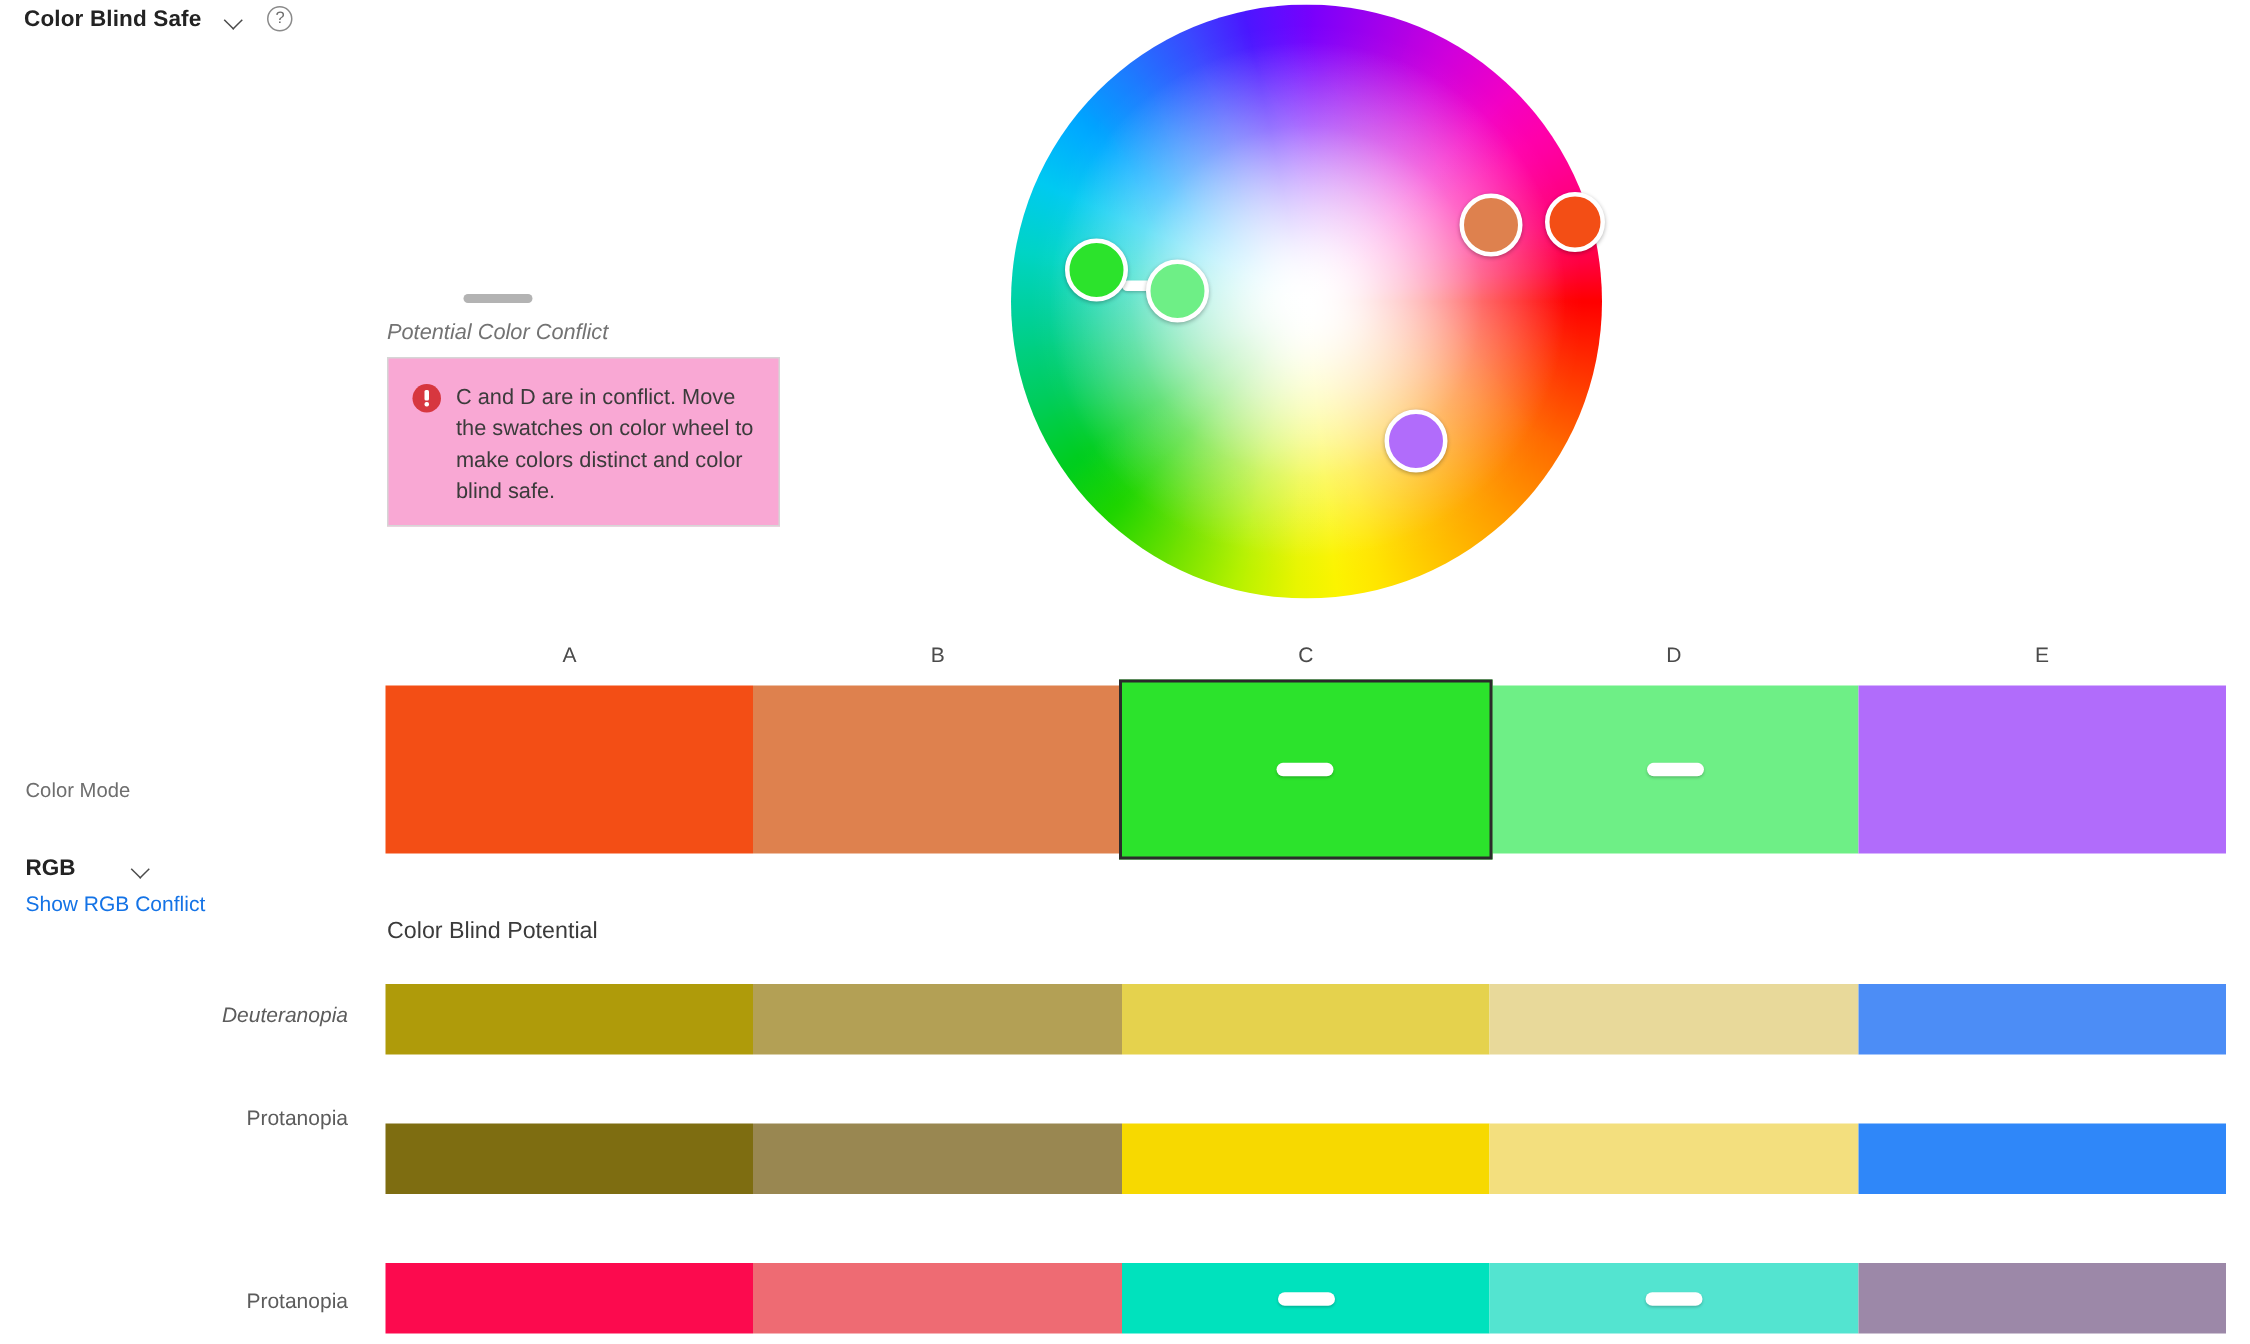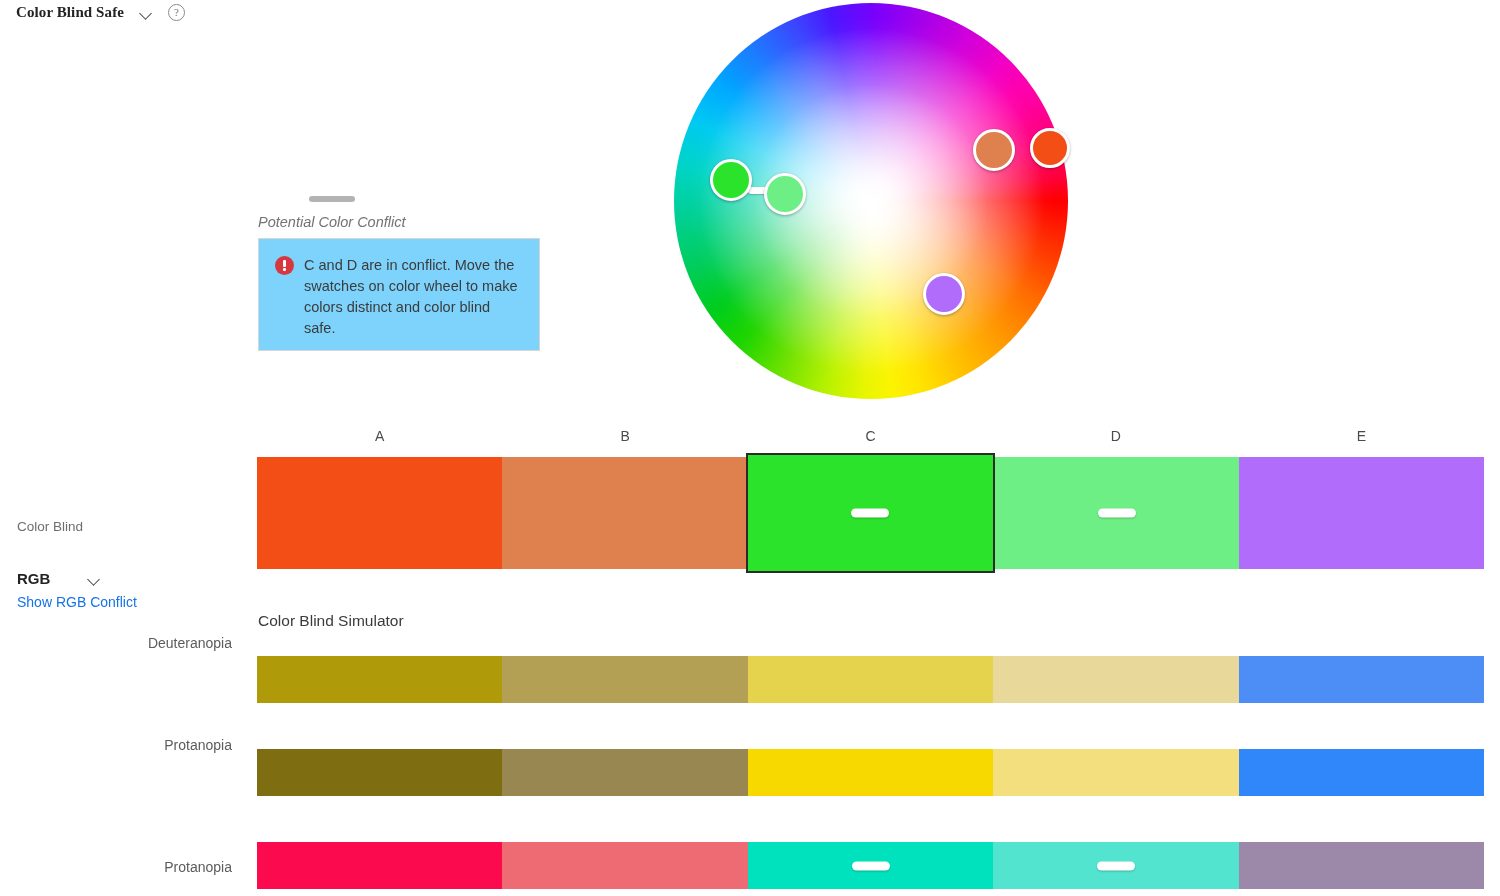--- a/index.html
+++ b/index.html
@@ -8,21 +8,21 @@
     margin: 0; padding: 0;
     width: 1500px; height: 896px;
     background: #ffffff;
     font-family: "Liberation Sans", sans-serif;
     color: #2c2c2c;
     overflow: hidden;
   }
   .root { position: relative; width: 1500px; height: 896px; }
 
   
-  .header { position: absolute; left: 16px; top: 4px; display: flex; align-items: center; gap: 14px; font-family: Liberation Serif, serif; }
+  .header { position: absolute; left: 16px; top: 4px; display: flex; align-items: center; gap: 14px; }
   .header-title { font-size: 15px; font-weight: 700; color: #232323; letter-spacing: .1px; }
   .chev { width: 16px; height: 16px; position: relative; cursor: pointer; }
   .chev::before {
     content: ""; position: absolute; left: 3px; top: 4px;
     width: 8px; height: 8px;
     border-right: 1.8px solid #4b4b4b; border-bottom: 1.8px solid #4b4b4b;
     transform: rotate(45deg);
   }
   .qmark {
     width: 17px; height: 17px; border-radius: 50%;
@@ -62,22 +62,22 @@
     position: absolute; height: 7px; border-radius: 4px;
     background: #ffffff; box-shadow: 0 1px 2px rgba(0,0,0,0.22);
   }
 
   
   .legend { position: absolute; left: 258px; top: 196px; display: flex; align-items: center; gap: 12px; flex-direction: column; }
   .legend-line { width: 46px; height: 6px; border-radius: 3px; background: #b3b3b3; }
   .legend-label { font-size: 14.5px; font-style: italic; color: #737373; }
 
   .alert-box {
-    position: absolute; left: 258px; top: 238px; width: 282px; height: 113px;
-    border: 1px solid #d6d6d6; background: #7dd3fc;
+    position: absolute; left: 258px; top: 238px; width: 262px; height: 113px;
+    border: 1px solid #d6d6d6; background: #f9a8d4;
     display: flex; gap: 10px; padding: 16px 14px 0 16px;
   }
   .alert-icon {
     flex: 0 0 auto; width: 19px; height: 19px; border-radius: 50%;
     background: #d7373f; margin-top: 1px; position: relative;
   }
   .alert-icon::before {
     content: ""; position: absolute; left: 8.2px; top: 4px;
     width: 2.6px; height: 7px; background: #fff; border-radius: 1px;
   }
@@ -117,21 +117,21 @@
 
   .sim-title { position: absolute; left: 258px; top: 612px; font-size: 15.5px; color: #3b3b3b; }
   .sim-row { height: 47px; }
   #row-deuteranopia { top: 656px; }
   #row-protanopia  { top: 749px; }
   #row-tritanopia   { top: 842px; }
   .sim-label {
     position: absolute; left: 0; width: 232px; text-align: right;
     font-size: 14px; color: #5c5c5c;
   }
-  #label-deuteranopia { top: 635px; }
+  #label-deuteranopia { top: 668px; font-style: italic; }
   #label-protanopia  { top: 737px; }
   #label-tritanopia   { top: 859px; }
 </style>
 </head>
 <body>
 
 <div class="root">
 
   <div class="header">
     <span class="header-title">Color Blind Safe</span>
@@ -156,21 +156,21 @@
     <span class="legend-line"></span>
     <span class="legend-label">Potential Color Conflict</span>
     <span class="qmark">?</span>
   </div>
 
   <div class="alert-box">
     <span class="alert-icon"></span>
     <span class="alert-text">C and D are in conflict. Move the swatches on color wheel to make colors distinct and color blind safe.</span>
   </div>
 
-  <div class="color-mode-label">Color Blind</div>
+  <div class="color-mode-label">Color Mode</div>
   <div class="color-mode-value">
     <span class="cm-text">RGB</span>
     <span class="chev"></span>
   </div>
   <div class="show-sliders">Show RGB Conflict</div>
 
   <div class="labels" id="swatch-labels">
       <div>A</div>
       <div>B</div>
       <div>C</div>
@@ -183,21 +183,21 @@
       <div class="cell" style="background: rgb(222, 129, 78);"></div>
       <div class="cell selected" style="background: rgb(44, 227, 44);">
         <div class="cell-handle"></div>
       </div>
       <div class="cell" style="background: rgb(110, 239, 134);">
         <div class="cell-handle"></div>
       </div>
       <div class="cell" style="background: rgb(177, 108, 251);"></div>
     </div>
 
-  <div class="sim-title">Color Blind Simulator</div>
+  <div class="sim-title">Color Blind Potential</div>
 
   <div class="sim-label" id="label-deuteranopia">Deuteranopia</div>
   <div class="row sim-row" id="row-deuteranopia">
       <div class="cell" style="background: rgb(175, 155, 10);"></div>
       <div class="cell" style="background: rgb(179, 160, 85);"></div>
       <div class="cell" style="background: rgb(229, 210, 77);"></div>
       <div class="cell" style="background: rgb(232, 217, 154);"></div>
       <div class="cell" style="background: rgb(76, 141, 246);"></div>
     </div>
 

